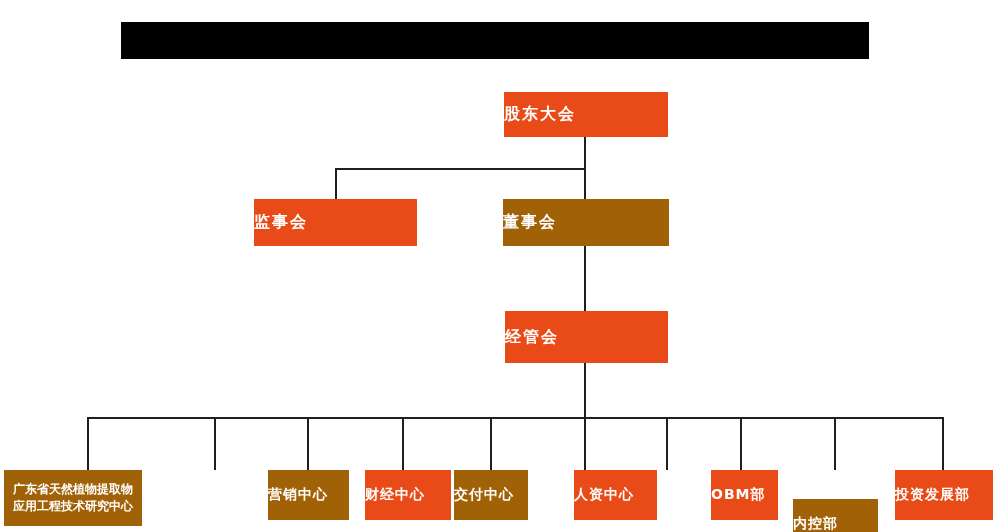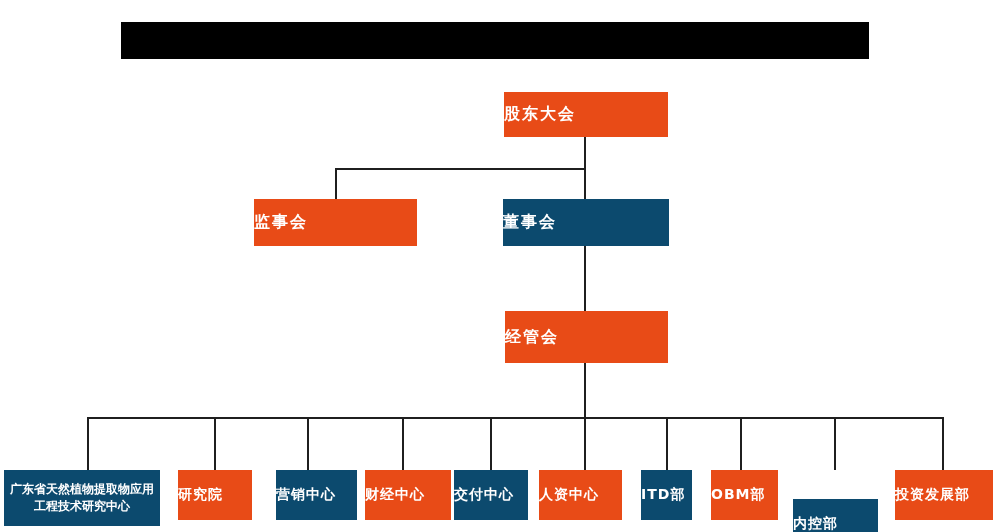--- a/index.html
+++ b/index.html
@@ -27,21 +27,21 @@
     position: absolute;
     display: flex;
     align-items: center;
     justify-content: flex-start;
     text-align: center;
     color: #ffffff;
     font-weight: bold;
     box-sizing: border-box;
   }
   .node.primary { background: #e84b17; }
-  .node.light   { background: #0c4a6e; }
+  .node.light   { background: #a16207; }
   .node.lvl {
     font-size: 16px;
     letter-spacing: 2px;
   }
   .node.dept {
     font-size: 14px;
     letter-spacing: 1px;
     top: 470px;
     height: 50px;
   }
@@ -91,40 +91,34 @@
     <span>监事会</span>
   </div>
   <div class="node lvl light" style="left:503px; top:199px; width:166px; height:47px;">
     <span>董事会</span>
   </div>
 
   <div class="node lvl primary" style="left:505px; top:311px; width:163px; height:52px;">
     <span>经管会</span>
   </div>
 
-  <div class="node dept dept-long light" style="left:4px; width:156px;">
+  <div class="node dept dept-long light" style="left:4px; width:138px;">
     <span>广东省天然植物提取物应用工程技术研究中心</span>
   </div>
-  <div class="node dept primary" style="left:178px; width:74px;">
-    <span>研究院</span>
-  </div>
-  <div class="node dept light" style="left:276px; width:81px;">
+  <div class="node dept light" style="left:268px; width:81px;">
     <span>营销中心</span>
   </div>
   <div class="node dept primary" style="left:365px; width:86px;">
     <span>财经中心</span>
   </div>
   <div class="node dept light" style="left:454px; width:74px;">
     <span>交付中心</span>
   </div>
-  <div class="node dept primary" style="left:539px; width:83px;">
+  <div class="node dept primary" style="left:574px; width:83px;">
     <span>人资中心</span>
-  </div>
-  <div class="node dept light" style="left:641px; width:51px;">
-    <span>ITD部</span>
   </div>
   <div class="node dept primary" style="left:711px; width:67px;">
     <span>OBM部</span>
   </div>
   <div class="node dept light" style="left:793px; width:85px;margin-top:29px;">
     <span>内控部</span>
   </div>
   <div class="node dept primary" style="left:895px; width:98px;">
     <span>投资发展部</span>
   </div>

